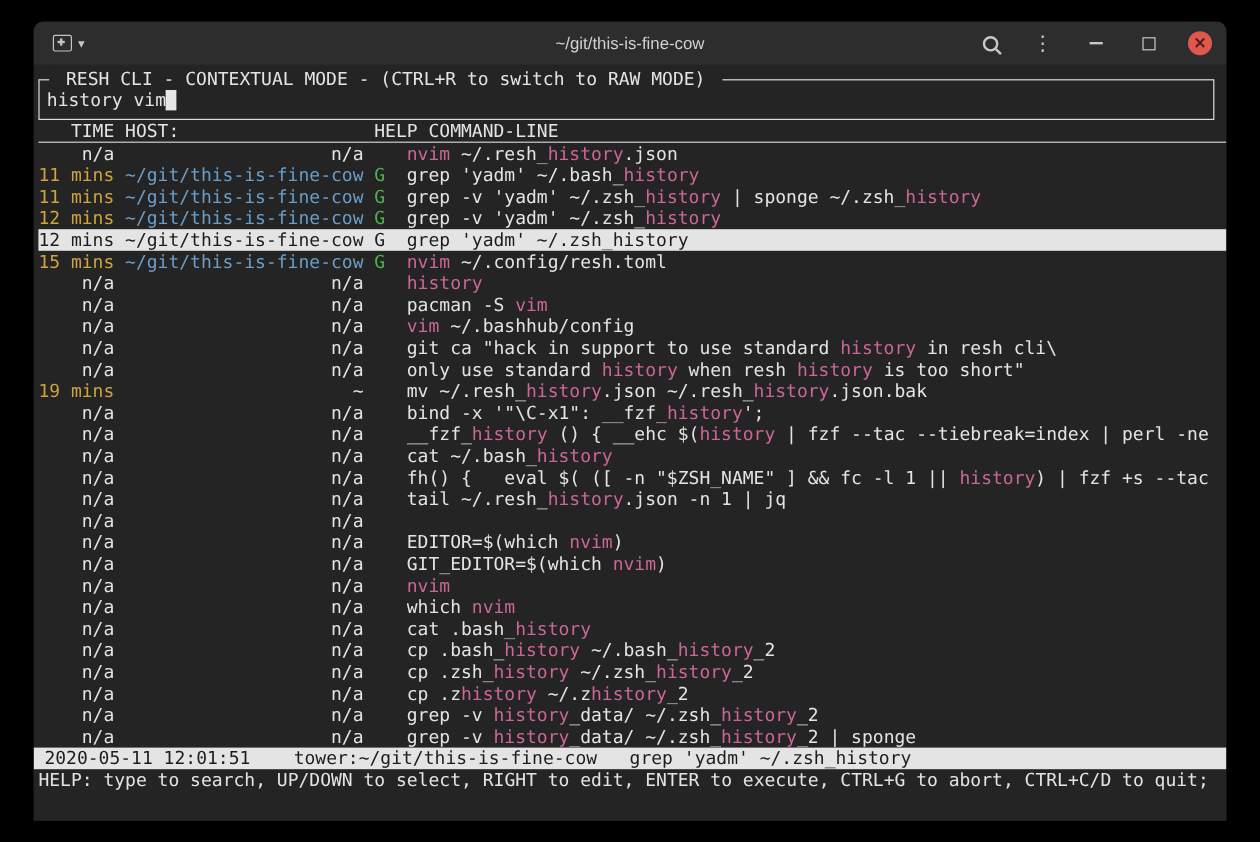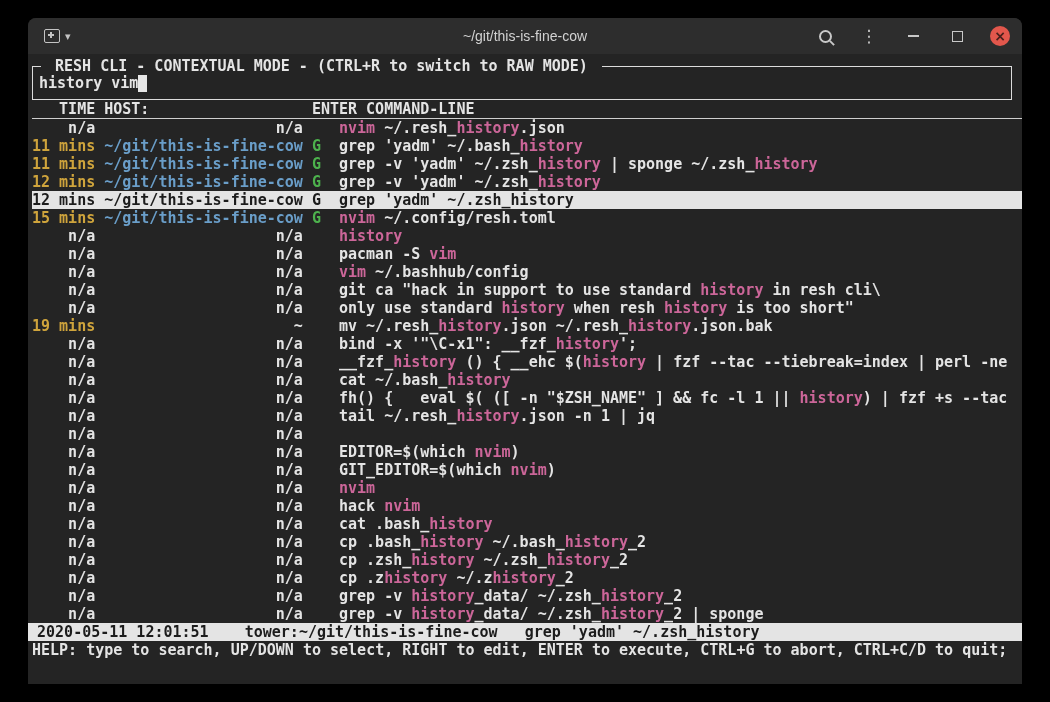--- a/index.html
+++ b/index.html
@@ -18,21 +18,21 @@
   .tb-btn{display:inline-flex;align-items:center;justify-content:center;width:22px;height:22px;cursor:pointer;}
   .mag{width:9px;height:9px;border:2px solid #c8c8c8;border-radius:50%;display:inline-block;position:relative;}
   .mag::after{content:"";position:absolute;width:6px;height:2px;background:#c8c8c8;transform:rotate(45deg);right:-5px;bottom:-3px;}
   .kebab{color:#c8c8c8;font-size:17px;line-height:1;}
   .min-bar{width:11px;height:2px;background:#c8c8c8;display:inline-block;}
   .restore-sq{width:9px;height:9px;border:1.5px solid #c8c8c8;display:inline-block;}
   .close-btn{width:20px;height:20px;border-radius:50%;background:var(--close_red,#e2574c);display:flex;align-items:center;justify-content:center;}
   .x-glyph{color:#48201c;font-size:14px;font-weight:bold;line-height:1;font-family:"DejaVu Sans",sans-serif;}
   
   .terminal{position:absolute;top:36px;left:0;right:0;bottom:0;background:var(--bg,#242424);
-    font-family:"DejaVu Sans Mono",monospace;font-size:15px;font-weight:700;color:var(--fg,#e4e4e4);}
+    font-family:"DejaVu Sans Mono",monospace;font-size:15px;font-weight:400;color:var(--fg,#e4e4e4);}
   .searchbox{position:relative;margin:12px 10px 0 4px;height:34px;box-sizing:border-box;border:1px solid #dcdcdc;}
   .legend{position:absolute;top:-10px;left:8px;background:var(--bg,#242424);padding:0 5px;line-height:18px;white-space:pre;}
   .query{padding:6px 6px;line-height:20px;white-space:pre;}
   .block-cursor{display:inline-block;width:9px;height:17px;background:#e6e6e6;vertical-align:text-bottom;}
   .table{padding:0 0 0 4px;}
   .row{display:flex;height:18px;line-height:18px;white-space:pre;overflow:hidden;align-items:baseline;}
   .header{border-bottom:1px solid #cfcfcf;}
   .col{flex:none;}
   .time{width:7ch;text-align:right;}
   .gap{width:1ch;flex:none;display:inline-block;}
@@ -89,21 +89,21 @@
         <span class="legend"> RESH CLI - CONTEXTUAL MODE - (CTRL+R to switch to RAW MODE) </span>
         <div class="query"><span>history vim</span><span class="block-cursor"></span></div>
       </div>
 
       <div class="table">
         <div class="row header">
           <span class="col time">TIME</span>
           <span class="gap"></span>
           <span class="col dir hdrdir"><span>HOST:</span><span>DIRECTORY</span></span>
           <span class="gap"></span>
-          <span>ENTER</span>
+          <span>HELP</span>
           <span class="gap"></span>
           <span>COMMAND-LINE</span>
         </div>
         <div>
             <div class="row"><span class="col time c-plain">n/a</span><span class="gap"></span><span class="col dir c-plain">n/a</span><span class="gap"></span><span class="col flags c-flag"></span><span class="cmd"><span class="c-match">nvim</span><span class="c-plain"> ~/.resh_</span><span class="c-match">history</span><span class="c-plain">.json</span></span></div>
             <div class="row"><span class="col time c-age">11 mins</span><span class="gap"></span><span class="col dir c-dir">~/git/this-is-fine-cow</span><span class="gap"></span><span class="col flags c-flag">G</span><span class="cmd"><span class="c-plain">grep 'yadm' ~/.bash_</span><span class="c-match">history</span></span></div>
             <div class="row"><span class="col time c-age">11 mins</span><span class="gap"></span><span class="col dir c-dir">~/git/this-is-fine-cow</span><span class="gap"></span><span class="col flags c-flag">G</span><span class="cmd"><span class="c-plain">grep -v 'yadm' ~/.zsh_</span><span class="c-match">history</span><span class="c-plain"> | sponge ~/.zsh_</span><span class="c-match">history</span></span></div>
             <div class="row"><span class="col time c-age">12 mins</span><span class="gap"></span><span class="col dir c-dir">~/git/this-is-fine-cow</span><span class="gap"></span><span class="col flags c-flag">G</span><span class="cmd"><span class="c-plain">grep -v 'yadm' ~/.zsh_</span><span class="c-match">history</span></span></div>
             <div class="row sel"><span class="col time c-age">12 mins</span><span class="gap"></span><span class="col dir c-dir">~/git/this-is-fine-cow</span><span class="gap"></span><span class="col flags c-flag">G</span><span class="cmd"><span class="c-plain">grep 'yadm' ~/.zsh_history</span></span></div>
             <div class="row"><span class="col time c-age">15 mins</span><span class="gap"></span><span class="col dir c-dir">~/git/this-is-fine-cow</span><span class="gap"></span><span class="col flags c-flag">G</span><span class="cmd"><span class="c-match">nvim</span><span class="c-plain"> ~/.config/resh.toml</span></span></div>
@@ -115,21 +115,21 @@
             <div class="row"><span class="col time c-age">19 mins</span><span class="gap"></span><span class="col dir c-plain">~</span><span class="gap"></span><span class="col flags c-flag"></span><span class="cmd"><span class="c-plain">mv ~/.resh_</span><span class="c-match">history</span><span class="c-plain">.json ~/.resh_</span><span class="c-match">history</span><span class="c-plain">.json.bak</span></span></div>
             <div class="row"><span class="col time c-plain">n/a</span><span class="gap"></span><span class="col dir c-plain">n/a</span><span class="gap"></span><span class="col flags c-flag"></span><span class="cmd"><span class="c-plain">bind -x '"\C-x1": __fzf_</span><span class="c-match">history</span><span class="c-plain">';</span></span></div>
             <div class="row"><span class="col time c-plain">n/a</span><span class="gap"></span><span class="col dir c-plain">n/a</span><span class="gap"></span><span class="col flags c-flag"></span><span class="cmd"><span class="c-plain">__fzf_</span><span class="c-match">history</span><span class="c-plain"> () { __ehc $(</span><span class="c-match">history</span><span class="c-plain"> | fzf --tac --tiebreak=index | perl -ne</span></span></div>
             <div class="row"><span class="col time c-plain">n/a</span><span class="gap"></span><span class="col dir c-plain">n/a</span><span class="gap"></span><span class="col flags c-flag"></span><span class="cmd"><span class="c-plain">cat ~/.bash_</span><span class="c-match">history</span></span></div>
             <div class="row"><span class="col time c-plain">n/a</span><span class="gap"></span><span class="col dir c-plain">n/a</span><span class="gap"></span><span class="col flags c-flag"></span><span class="cmd"><span class="c-plain">fh() {   eval $( ([ -n "$ZSH_NAME" ] &amp;&amp; fc -l 1 || </span><span class="c-match">history</span><span class="c-plain">) | fzf +s --tac</span></span></div>
             <div class="row"><span class="col time c-plain">n/a</span><span class="gap"></span><span class="col dir c-plain">n/a</span><span class="gap"></span><span class="col flags c-flag"></span><span class="cmd"><span class="c-plain">tail ~/.resh_</span><span class="c-match">history</span><span class="c-plain">.json -n 1 | jq</span></span></div>
             <div class="row"><span class="col time c-plain">n/a</span><span class="gap"></span><span class="col dir c-plain">n/a</span><span class="gap"></span><span class="col flags c-flag"></span></div>
             <div class="row"><span class="col time c-plain">n/a</span><span class="gap"></span><span class="col dir c-plain">n/a</span><span class="gap"></span><span class="col flags c-flag"></span><span class="cmd"><span class="c-plain">EDITOR=$(which </span><span class="c-match">nvim</span><span class="c-plain">)</span></span></div>
             <div class="row"><span class="col time c-plain">n/a</span><span class="gap"></span><span class="col dir c-plain">n/a</span><span class="gap"></span><span class="col flags c-flag"></span><span class="cmd"><span class="c-plain">GIT_EDITOR=$(which </span><span class="c-match">nvim</span><span class="c-plain">)</span></span></div>
             <div class="row"><span class="col time c-plain">n/a</span><span class="gap"></span><span class="col dir c-plain">n/a</span><span class="gap"></span><span class="col flags c-flag"></span><span class="cmd"><span class="c-match">nvim</span></span></div>
-            <div class="row"><span class="col time c-plain">n/a</span><span class="gap"></span><span class="col dir c-plain">n/a</span><span class="gap"></span><span class="col flags c-flag"></span><span class="cmd"><span class="c-plain">hack </span><span class="c-match">nvim</span></span></div>
+            <div class="row"><span class="col time c-plain">n/a</span><span class="gap"></span><span class="col dir c-plain">n/a</span><span class="gap"></span><span class="col flags c-flag"></span><span class="cmd"><span class="c-plain">which </span><span class="c-match">nvim</span></span></div>
             <div class="row"><span class="col time c-plain">n/a</span><span class="gap"></span><span class="col dir c-plain">n/a</span><span class="gap"></span><span class="col flags c-flag"></span><span class="cmd"><span class="c-plain">cat .bash_</span><span class="c-match">history</span></span></div>
             <div class="row"><span class="col time c-plain">n/a</span><span class="gap"></span><span class="col dir c-plain">n/a</span><span class="gap"></span><span class="col flags c-flag"></span><span class="cmd"><span class="c-plain">cp .bash_</span><span class="c-match">history</span><span class="c-plain"> ~/.bash_</span><span class="c-match">history</span><span class="c-plain">_2</span></span></div>
             <div class="row"><span class="col time c-plain">n/a</span><span class="gap"></span><span class="col dir c-plain">n/a</span><span class="gap"></span><span class="col flags c-flag"></span><span class="cmd"><span class="c-plain">cp .zsh_</span><span class="c-match">history</span><span class="c-plain"> ~/.zsh_</span><span class="c-match">history</span><span class="c-plain">_2</span></span></div>
             <div class="row"><span class="col time c-plain">n/a</span><span class="gap"></span><span class="col dir c-plain">n/a</span><span class="gap"></span><span class="col flags c-flag"></span><span class="cmd"><span class="c-plain">cp .z</span><span class="c-match">history</span><span class="c-plain"> ~/.z</span><span class="c-match">history</span><span class="c-plain">_2</span></span></div>
             <div class="row"><span class="col time c-plain">n/a</span><span class="gap"></span><span class="col dir c-plain">n/a</span><span class="gap"></span><span class="col flags c-flag"></span><span class="cmd"><span class="c-plain">grep -v </span><span class="c-match">history</span><span class="c-plain">_data/ ~/.zsh_</span><span class="c-match">history</span><span class="c-plain">_2</span></span></div>
             <div class="row"><span class="col time c-plain">n/a</span><span class="gap"></span><span class="col dir c-plain">n/a</span><span class="gap"></span><span class="col flags c-flag"></span><span class="cmd"><span class="c-plain">grep -v </span><span class="c-match">history</span><span class="c-plain">_data/ ~/.zsh_</span><span class="c-match">history</span><span class="c-plain">_2 | sponge</span></span></div>
           </div>
       </div>
 
       <div class="statusbar">

